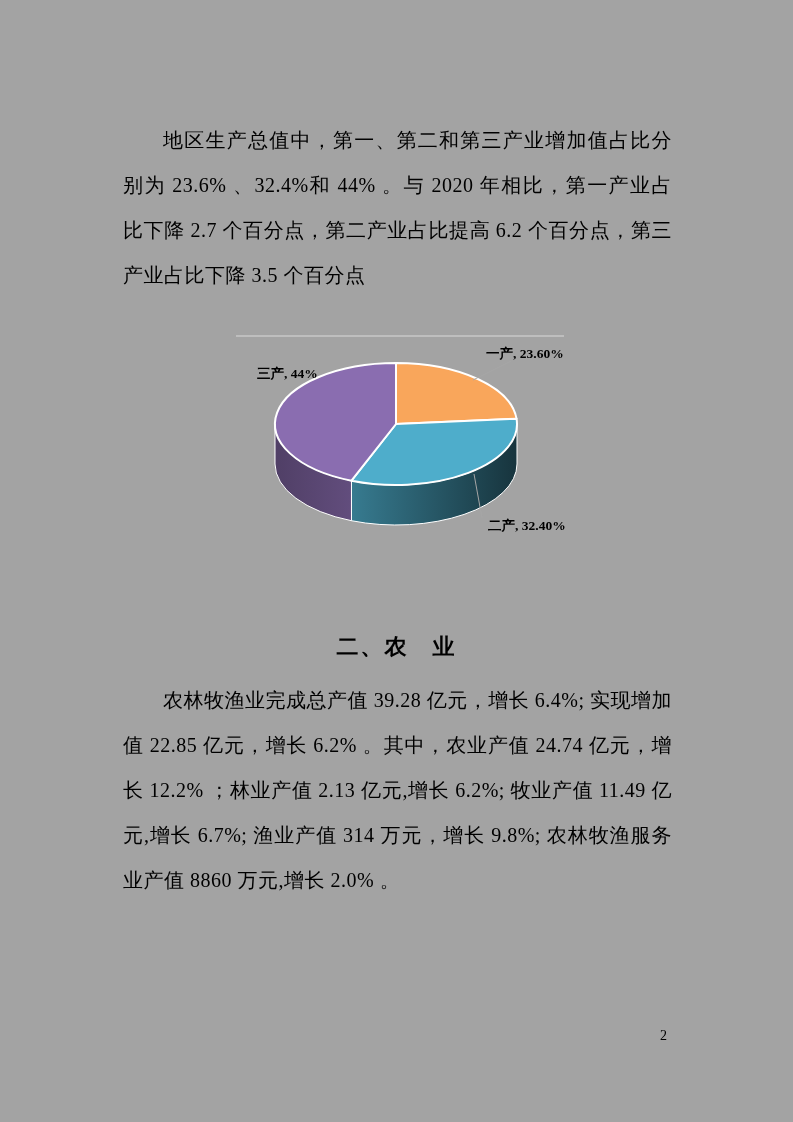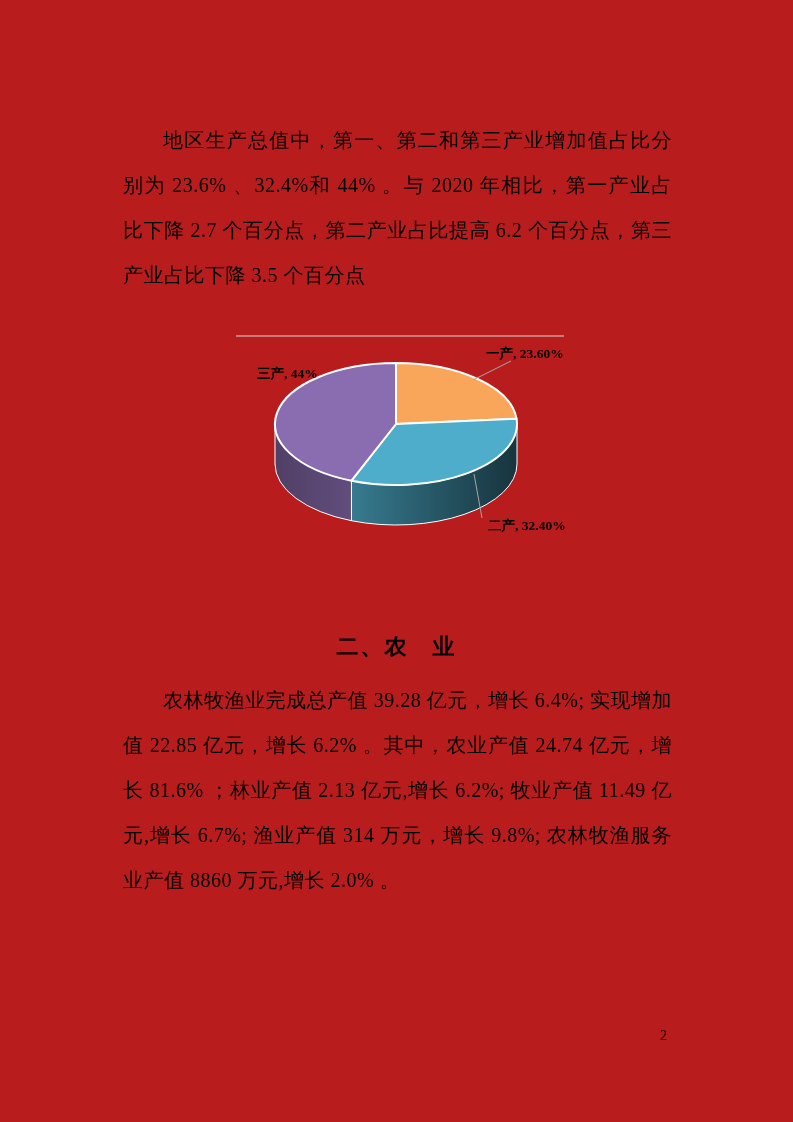--- a/index.html
+++ b/index.html
@@ -1,17 +1,17 @@
 <!DOCTYPE html>
 <html><head>
 <meta charset="utf-8">
 <style>
   html,body{margin:0;padding:0;background:#ffffff;}
   .page{
-    position:relative;width:793px;height:1122px;background:#b91c1c;
+    position:relative;width:793px;height:1122px;background:#a3a3a3;
     outline:1px solid #cccccc;overflow:hidden;
     font-family:"Liberation Serif","DejaVu Serif",serif;color:#000;
   }
   .body-para{
     position:absolute;left:123px;width:549px;
     font-size:20px;line-height:45px;text-align:justify;text-indent:2em;
     letter-spacing:0.5px;
   }
   .para-1{top:98px;}
   .para-2{top:658px;}
@@ -66,17 +66,17 @@
       <line x1="281" y1="71" x2="243" y2="90" stroke="#A6A6A6" stroke-width="1"></line>
       <line x1="252" y1="228" x2="244" y2="184" stroke="#A6A6A6" stroke-width="1"></line>
       <text class="pie-label" x="256" y="68">一产, 23.60%</text>
       <text class="pie-label" x="27" y="88">三产, 44%</text>
       <text class="pie-label" x="258" y="240">二产, 32.40%</text>
     </svg>
   </figure>
 
   <h2 class="section-heading">二、农　业</h2>
 
-  <p class="body-para para-2">农林牧渔业完成总产值 39.28 亿元，增长 6.4%; 实现增加值 22.85 亿元，增长 6.2% 。其中，农业产值 24.74 亿元，增长 81.6% ；林业产值 2.13 亿元,增长 6.2%; 牧业产值 11.49 亿元,增长 6.7%; 渔业产值 314 万元，增长 9.8%; 农林牧渔服务业产值 8860 万元,增长 2.0% 。</p>
+  <p class="body-para para-2">农林牧渔业完成总产值 39.28 亿元，增长 6.4%; 实现增加值 22.85 亿元，增长 6.2% 。其中，农业产值 24.74 亿元，增长 12.2% ；林业产值 2.13 亿元,增长 6.2%; 牧业产值 11.49 亿元,增长 6.7%; 渔业产值 314 万元，增长 9.8%; 农林牧渔服务业产值 8860 万元,增长 2.0% 。</p>
 
   <div class="page-number">2</div>
 
 </div>
 
 </body></html>

